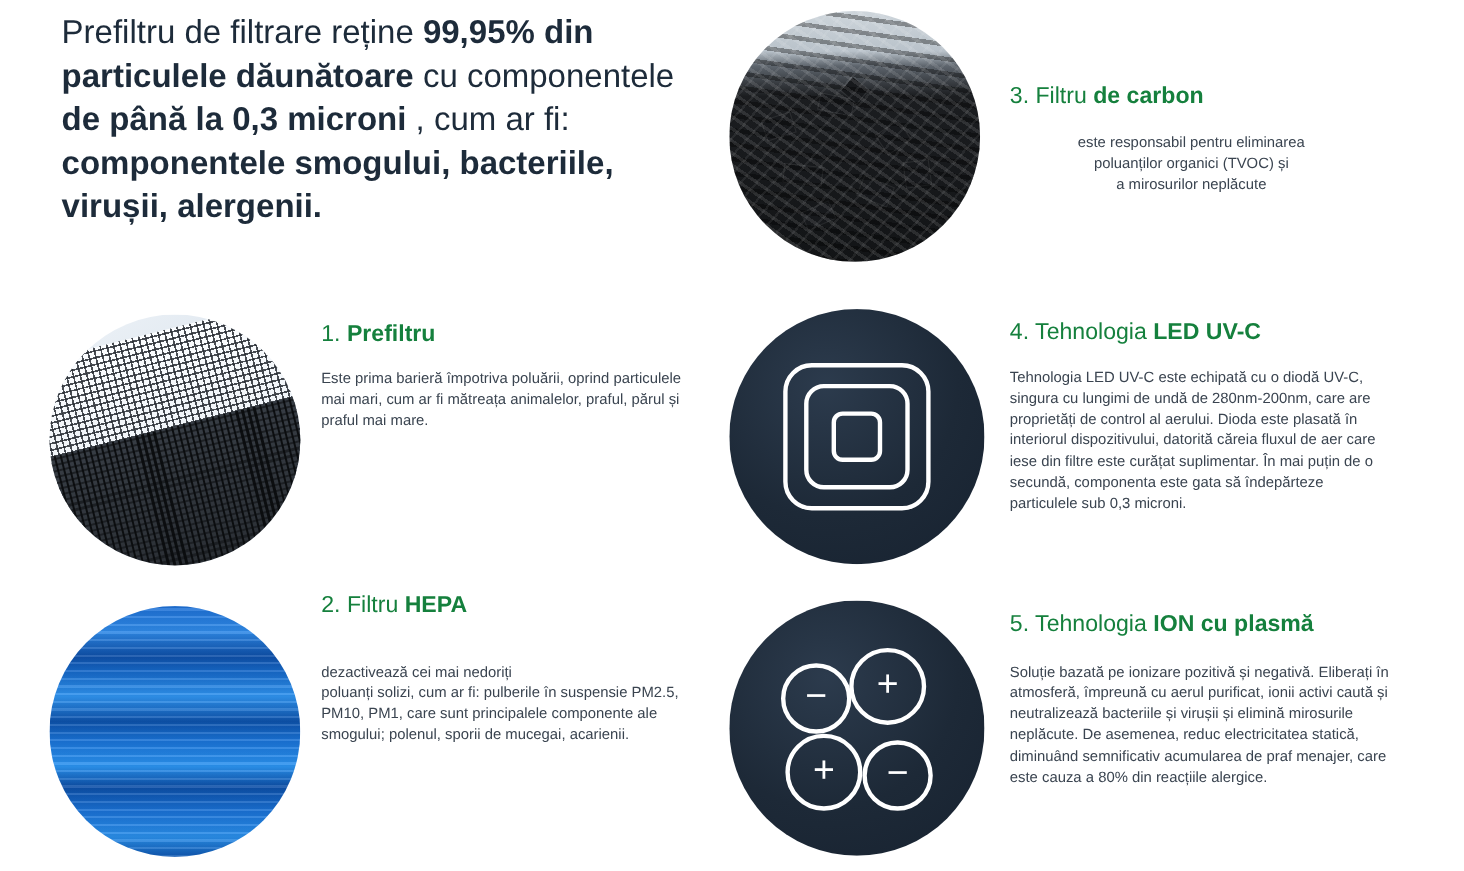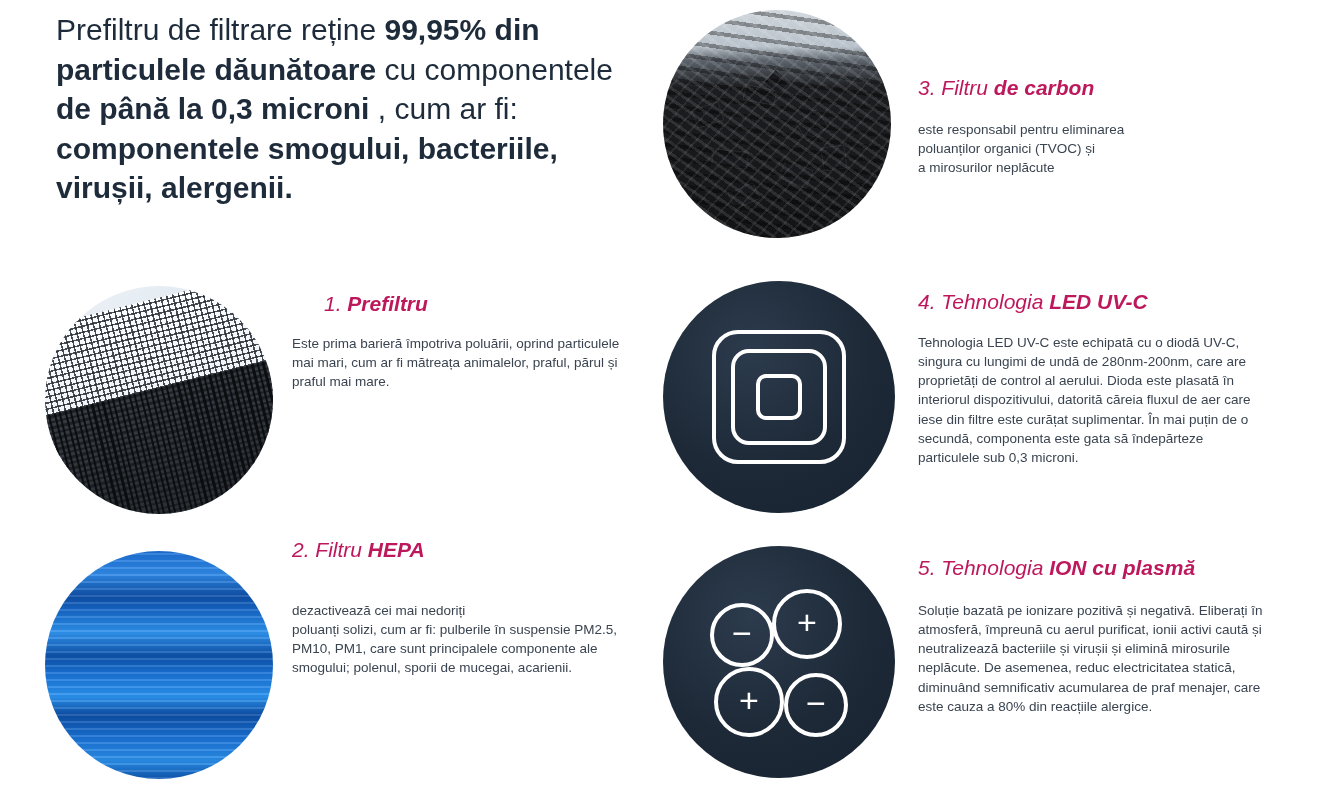--- a/index.html
+++ b/index.html
@@ -35,22 +35,21 @@
   .feature {
     position: absolute;
   }
   .circle {
     position: absolute;
     border-radius: 50%;
     overflow: hidden;
   }
   .feat-title {
     font-size: 21px;
-    color: #be185d;
-    font-style: italic;
+    color: #15803d;
     font-weight: 400;
     white-space: nowrap;
   }
   .feat-title .strong {
     font-weight: 700;
   }
   .feat-body {
     font-size: 13.5px;
     line-height: 1.42;
     color: #3a4450;
@@ -212,33 +211,33 @@
       <div class="chunk" style="left:30%;top:78%;width:26px;height:16px;transform:rotate(-24deg);"></div>
       <div class="chunk" style="left:46%;top:28%;width:18px;height:16px;transform:rotate(40deg);"></div>
     </div>
   </div>
   <div style="position:absolute;left:918px;top:76px;">
     <div class="feat-title">
       <span>3.</span>
       <span>Filtru </span><span class="strong">de carbon</span>
     </div>
   </div>
-  <div class="feat-body" style="position:absolute;left:918px;top:120px;width:330px;white-space:pre-line;">este responsabil pentru eliminarea
+  <div class="feat-body" style="position:absolute;left:918px;top:120px;width:330px;white-space:pre-line;text-align:center;">este responsabil pentru eliminarea
 poluanților organici (TVOC) și
 a mirosurilor neplăcute</div>
 </div>
 
 <div class="feature" style="left:0;top:0;width:100%;height:0;">
   <div class="circle" style="left:45px;top:286px;width:228px;height:228px;">
     <div class="art-mesh">
       <div class="sheet"></div>
       <div class="fold"></div>
     </div>
   </div>
-  <div style="position:absolute;left:292px;top:292px;margin-left:32px;">
+  <div style="position:absolute;left:292px;top:292px;">
     <div class="feat-title">
       <span>1.</span>
       <span class="strong">Prefiltru</span>
     </div>
   </div>
   <div class="feat-body" style="position:absolute;left:292px;top:334px;width:340px;">Este prima barieră împotriva poluării, oprind particulele mai mari, cum ar fi mătreața animalelor, praful, părul și praful mai mare.</div>
 </div>
 
 <div class="feature" style="left:0;top:0;width:100%;height:0;">
   <div class="circle" style="left:663px;top:281px;width:232px;height:232px;">

